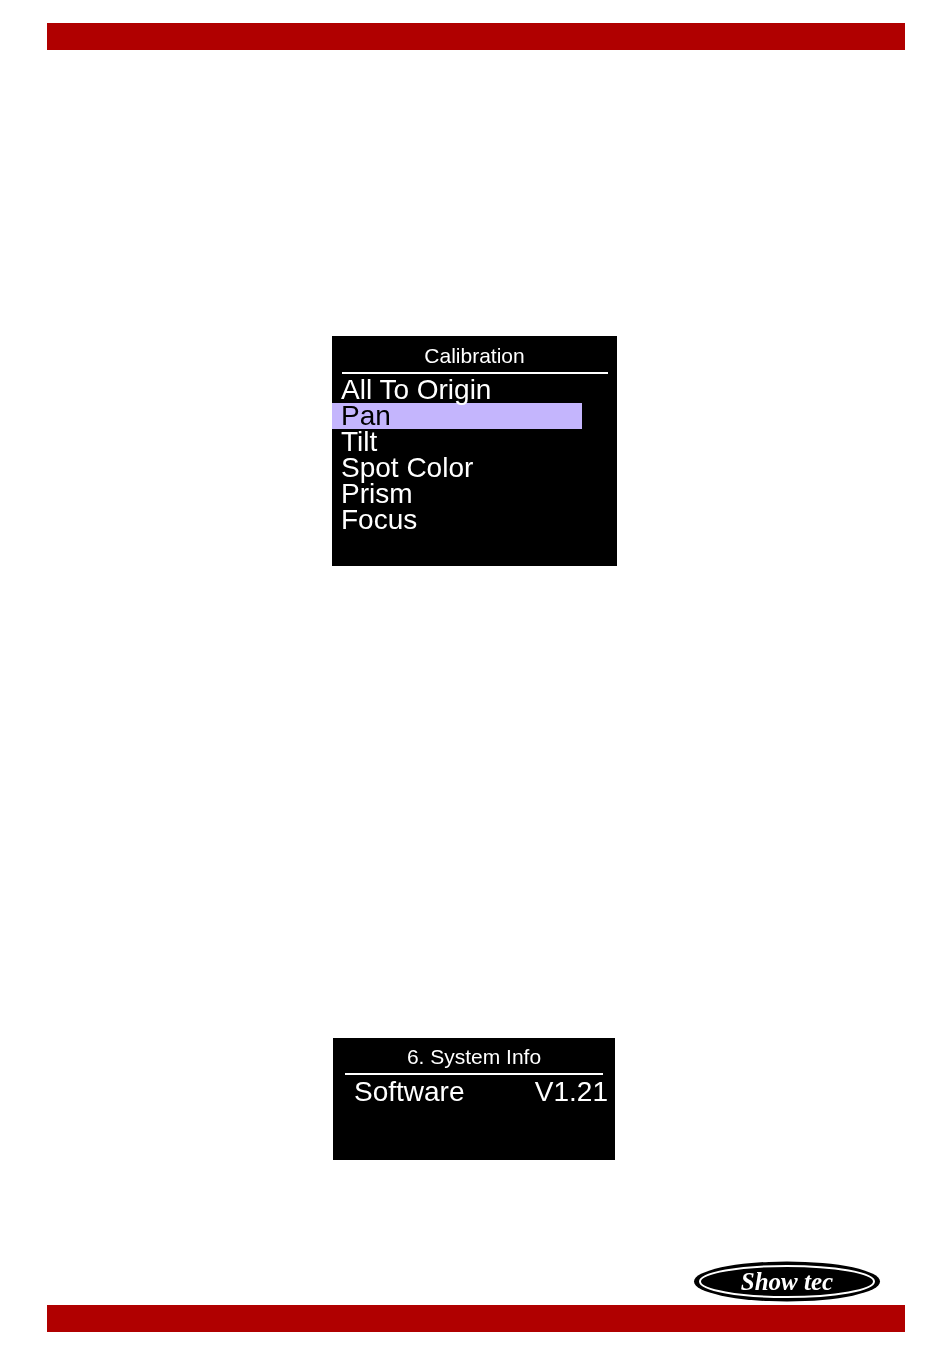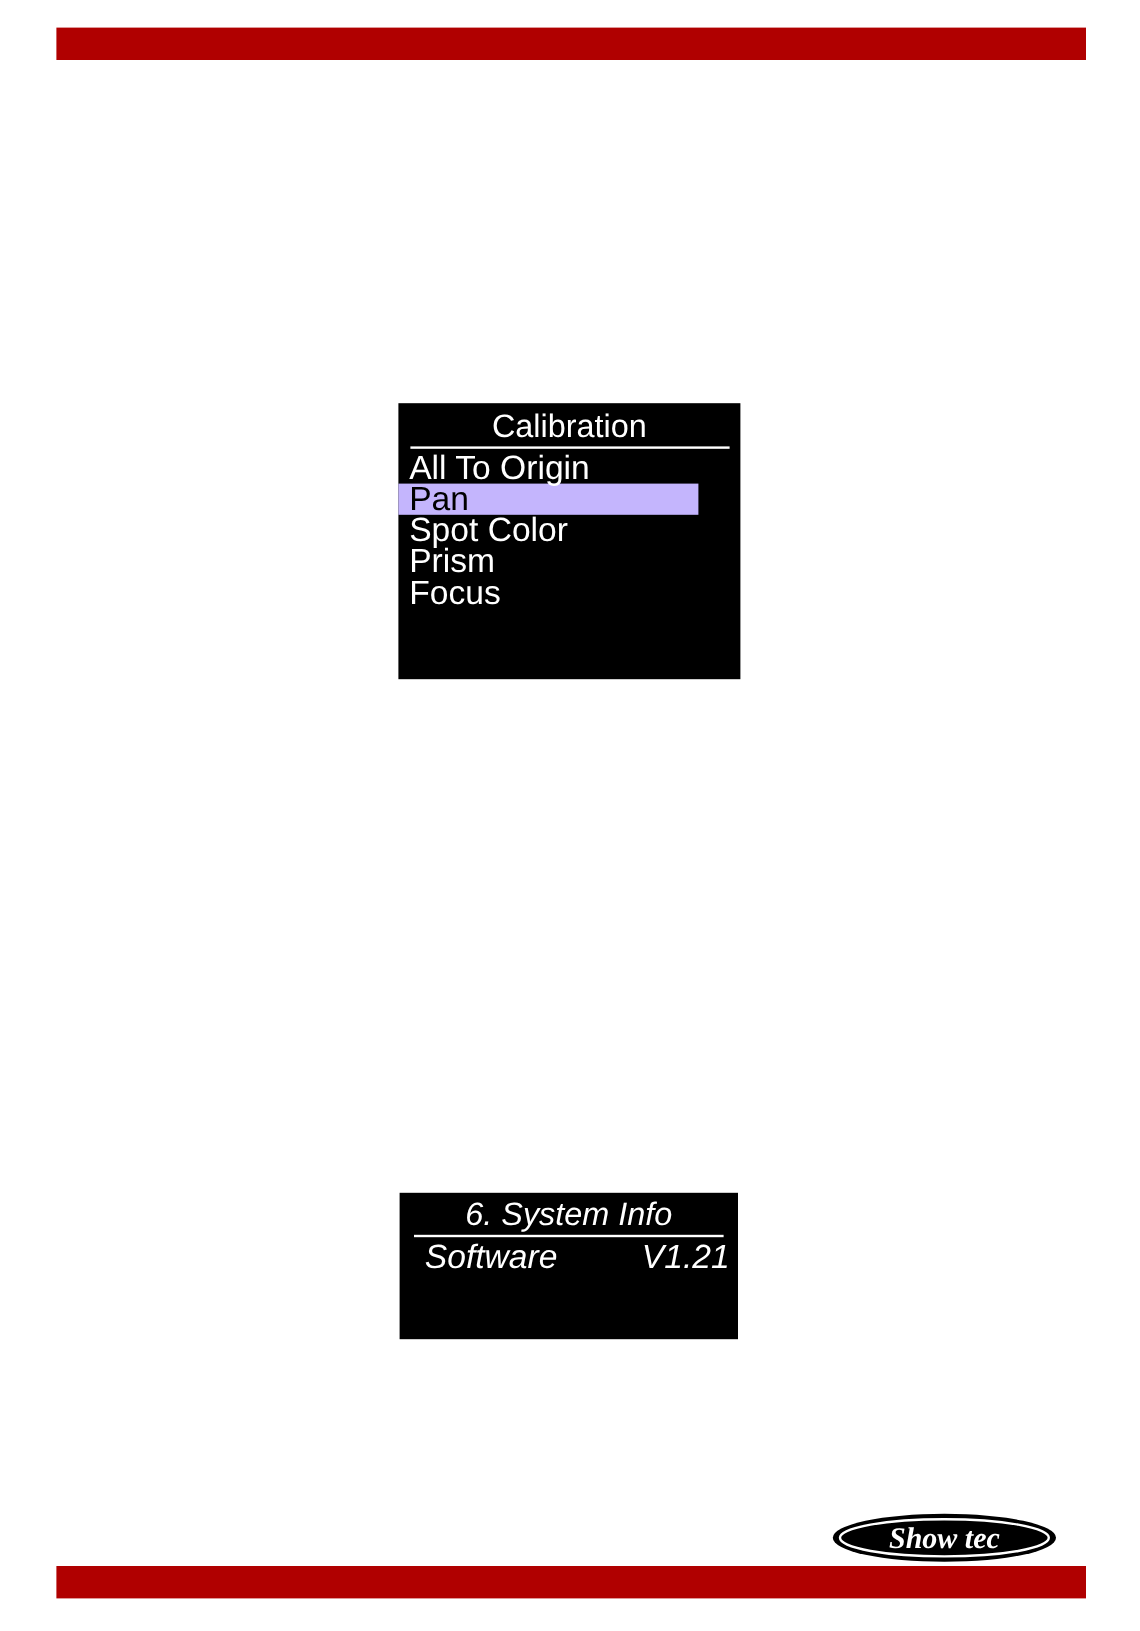--- a/index.html
+++ b/index.html
@@ -42,33 +42,32 @@
   }
   .lcd-calibration {
     left: 332px;
     top: 336px;
     width: 285px;
     height: 230px;
     padding: 4px 0 0 0;
   }
   .lcd-sysinfo {
     left: 333px;
-    top: 994px;
+    top: 1038px;
     width: 282px;
     height: 122px;
     padding: 3px 0 0 0;
-    font-style: italic;
   }
 
   .lcd-title-wrap {
     display: flex;
     justify-content: center;
   }
   .lcd-title {
-    font-size: 27px;
+    font-size: 21px;
     line-height: 31px;
     letter-spacing: 0px;
     border-bottom: 2px solid #ffffff;
     padding: 0 4px 1px 4px;
     display: inline-block;
     white-space: nowrap;
   }
   .lcd-calibration .lcd-title {
     width: 258px;
     text-align: center;
@@ -122,20 +121,21 @@
 
 <div class="bar-top"></div>
 
 <div class="lcd lcd-calibration">
   <div class="lcd-title-wrap">
     <div class="lcd-title">Calibration</div>
   </div>
   <div class="lcd-list">
     <div class="lcd-row">All To Origin</div>
     <div class="lcd-row selected">Pan</div>
+    <div class="lcd-row">Tilt</div>
     <div class="lcd-row">Spot Color</div>
     <div class="lcd-row">Prism</div>
     <div class="lcd-row">Focus</div>
   </div>
 </div>
 
 <div class="lcd lcd-sysinfo">
   <div class="lcd-title-wrap">
     <div class="lcd-title">6. System Info</div>
   </div>

